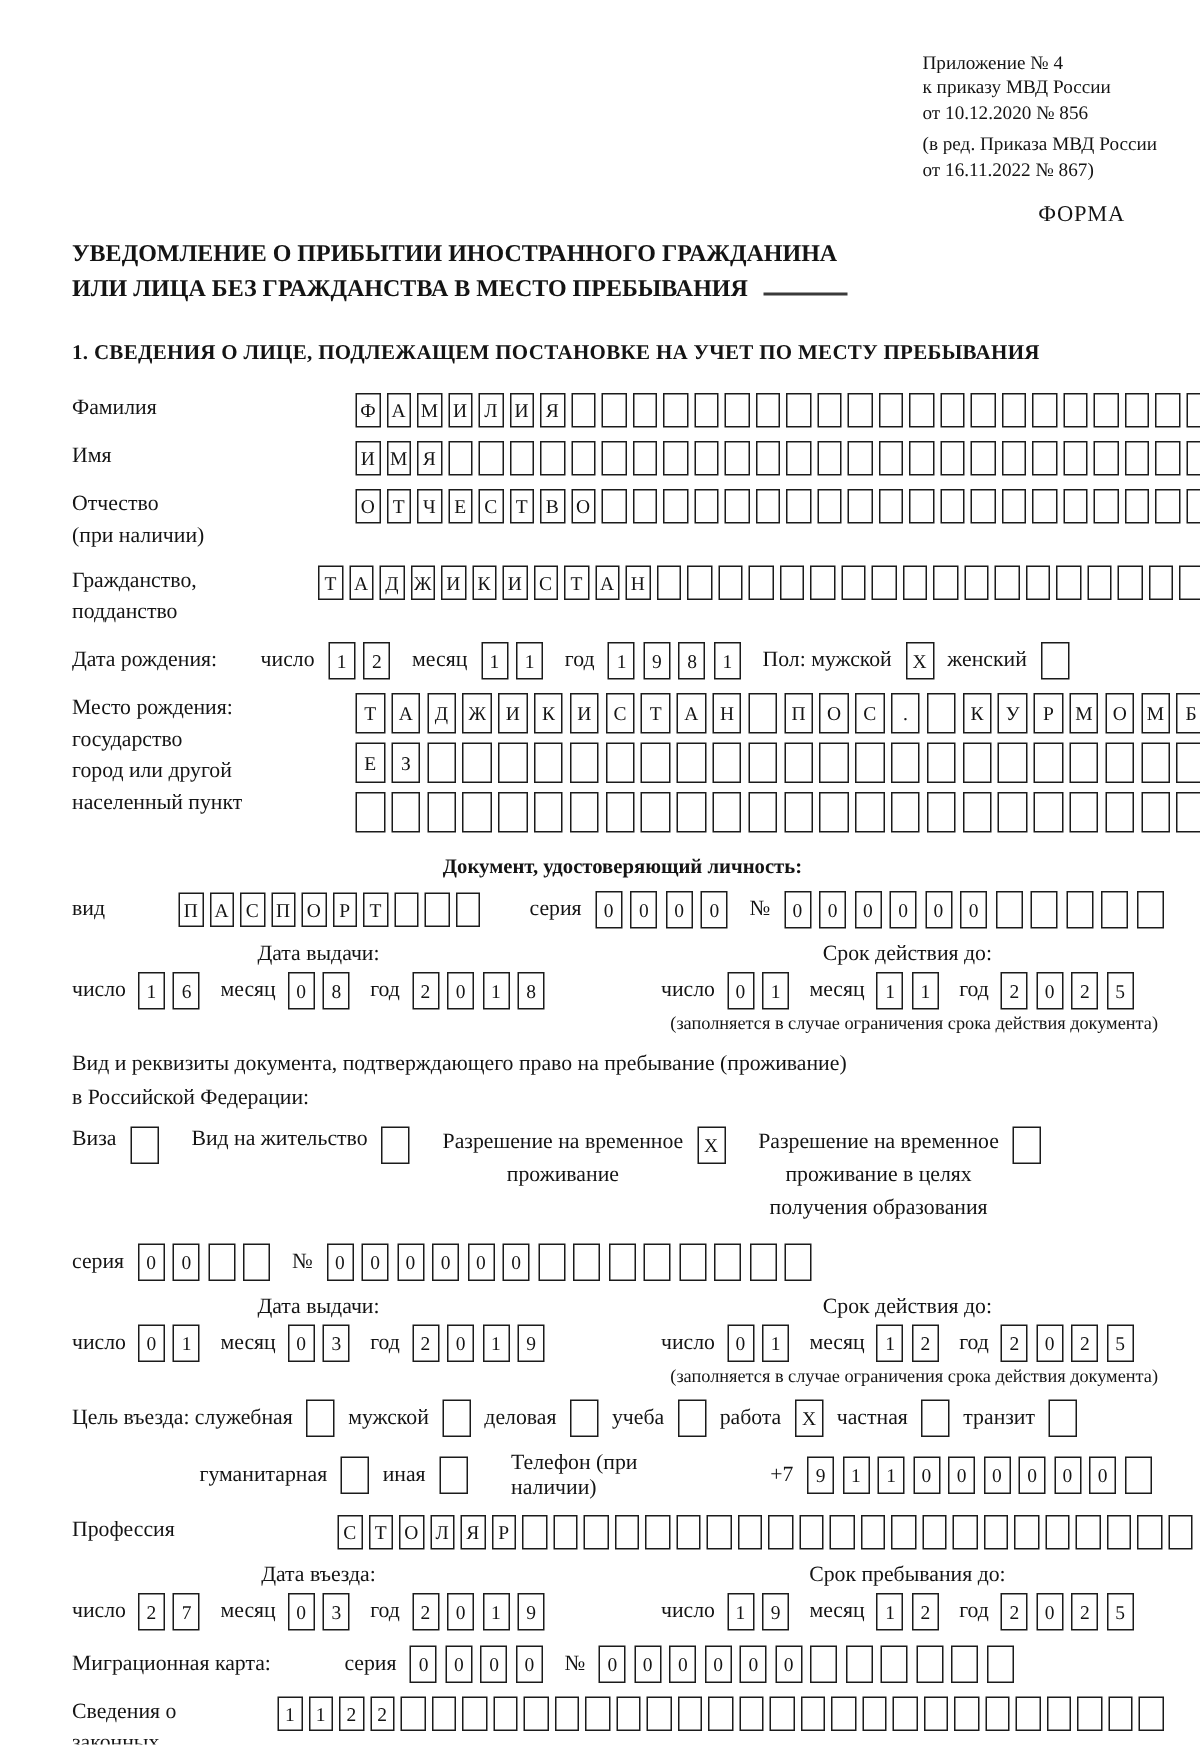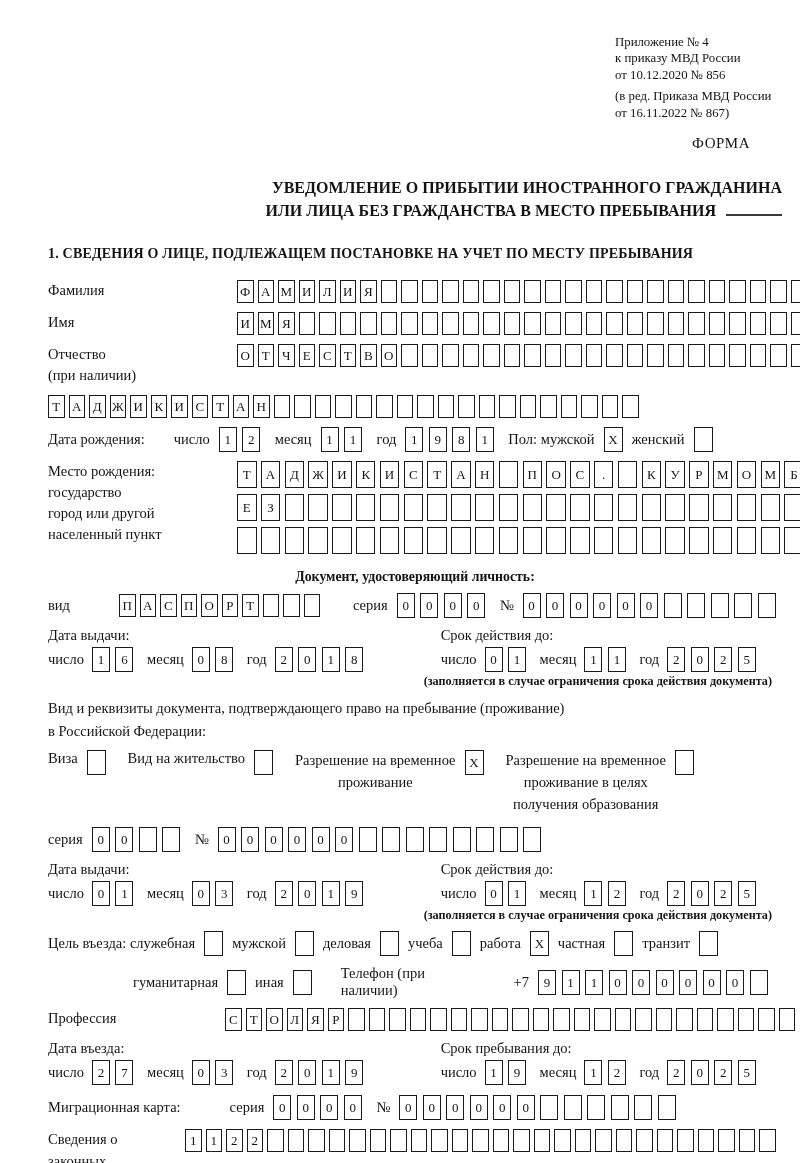--- a/index.html
+++ b/index.html
@@ -6,21 +6,21 @@
   html,body { width:800px; height:1163px; background:#ffffff; overflow:hidden; }
   body { font-family:"Liberation Serif","DejaVu Serif",serif; color:#141414; }
   .page { padding:34px 18px 0 48px; width:800px; }
 
   
   .appendix { margin-left:567px; width:210px; font-size:12.8px; line-height:1.28; }
   .appendix .part2 { margin-top:5px; }
   .forma { text-align:right; padding-right:32px; font-weight:normal; font-size:15px; margin-top:14px; letter-spacing:.5px; }
 
   
-  .title { text-align:right; font-weight:bold; font-size:16px; line-height:1.45; margin-top:24px; }
+  .title { text-align:left; font-weight:bold; font-size:16px; line-height:1.45; margin-top:6px; }
   .blank-line { display:inline-block; width:56px; border-bottom:2.4px solid #3a3a3a; height:12px; margin-left:10px; }
   .section-heading { font-weight:bold; font-size:14px; margin-top:24px; letter-spacing:.2px; }
 
   
   .form-body { margin-top:18px; font-size:14.5px; }
   .row { display:flex; align-items:flex-start; margin-bottom:9px;gap:32px; }
   .inline-row { display:flex; align-items:center; margin-bottom:9px; flex-wrap:nowrap; }
   .inline-row > * { margin-right:9px; }
   .lab { flex-shrink:0; line-height:1.45; }
   .lw157 { width:157px; }
@@ -38,24 +38,24 @@
   .cells.cb   .cell { width:19px;  height:25px; margin-right:0; }
 
   .stackcells > .cells { margin-bottom:6px; }
 
   .center-bold { text-align:center; font-weight:bold; font-size:13.8px; margin:2px 0 8px 0; }
 
   
   .daterow { display:flex; margin-bottom:2px; }
   .dategroup { }
   .dg2 { margin-left:64px; }
-  .dg-head { font-size:14.5px; margin-bottom:3px; }
+  .dg-head { text-align:center; font-size:14.5px; margin-bottom:3px; }
   .dg-line { display:flex; align-items:center; }
   .dg-line > * { margin-right:8px; }
-  .note-right { text-align:right; font-size:12.2px; margin:2px 0 8px 0; padding-right:10px;font-weight:bold; }
+  .note-right { text-align:right; font-size:12.2px; margin:2px 0 8px 0; padding-right:10px; }
 
   .para { font-size:14.5px; line-height:1.55; margin-bottom:4px; }
 
   
   .cbrow { display:flex; align-items:flex-start; margin:8px 0 12px 0; }
   .cbitem { display:flex; align-items:flex-start; margin-right:22px; }
   .cbitem:last-child { margin-right:0; }
   .cbitem > .cells { margin-left:9px; margin-top:0; }
   .ctext { text-align:center; line-height:1.5; }
 
@@ -192,20 +192,24 @@
           <span class="cell"></span>
           <span class="cell"></span>
           <span class="cell"></span>
           <span class="cell"></span>
           <span class="cell"></span>
           <span class="cell"></span>
         </span>
     </div>
 
     <div class="row">
+      <span class="lab lw132">
+        <div>Гражданство,</div>
+        <div>подданство</div>
+      </span>
       <span class="cells">
           <span class="cell">Т</span>
           <span class="cell">А</span>
           <span class="cell">Д</span>
           <span class="cell">Ж</span>
           <span class="cell">И</span>
           <span class="cell">К</span>
           <span class="cell">И</span>
           <span class="cell">С</span>
           <span class="cell">Т</span>

